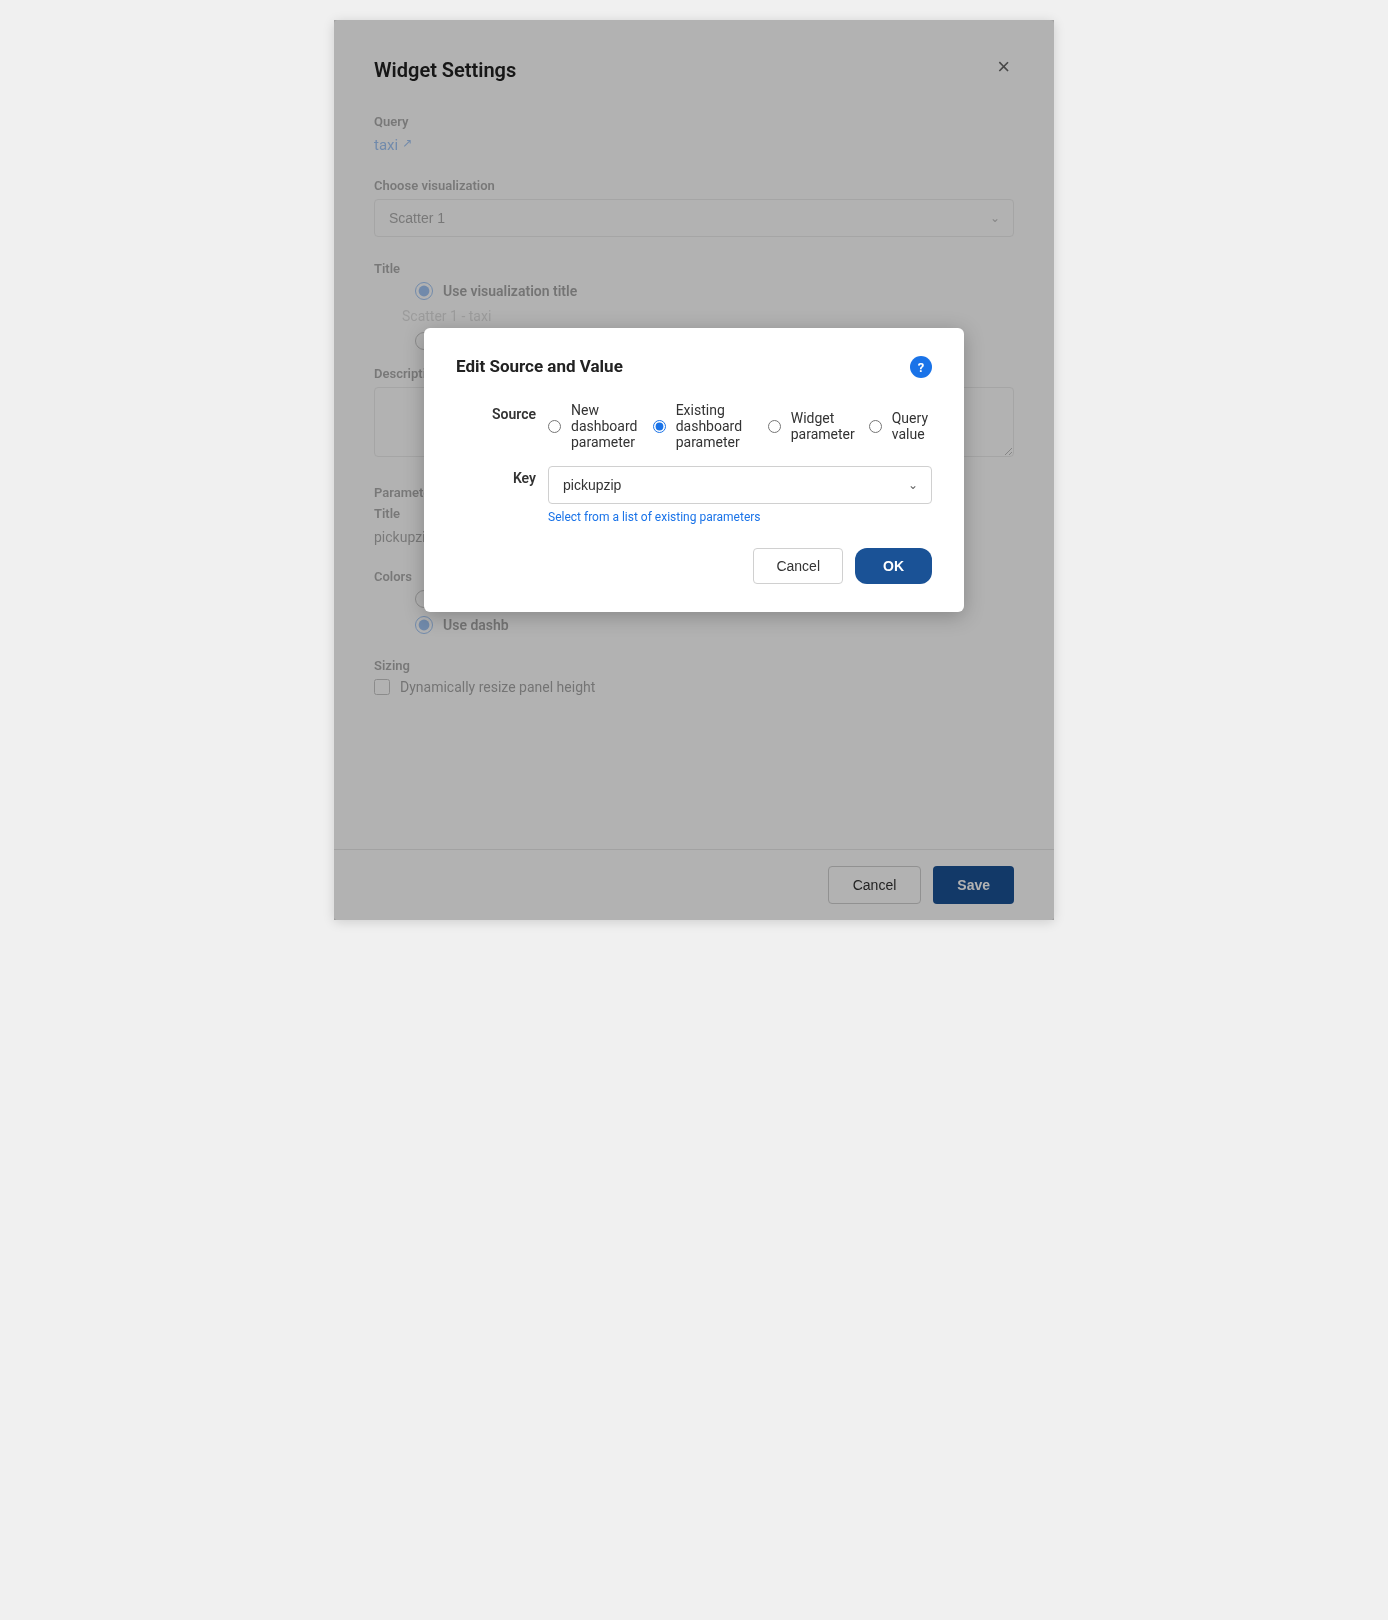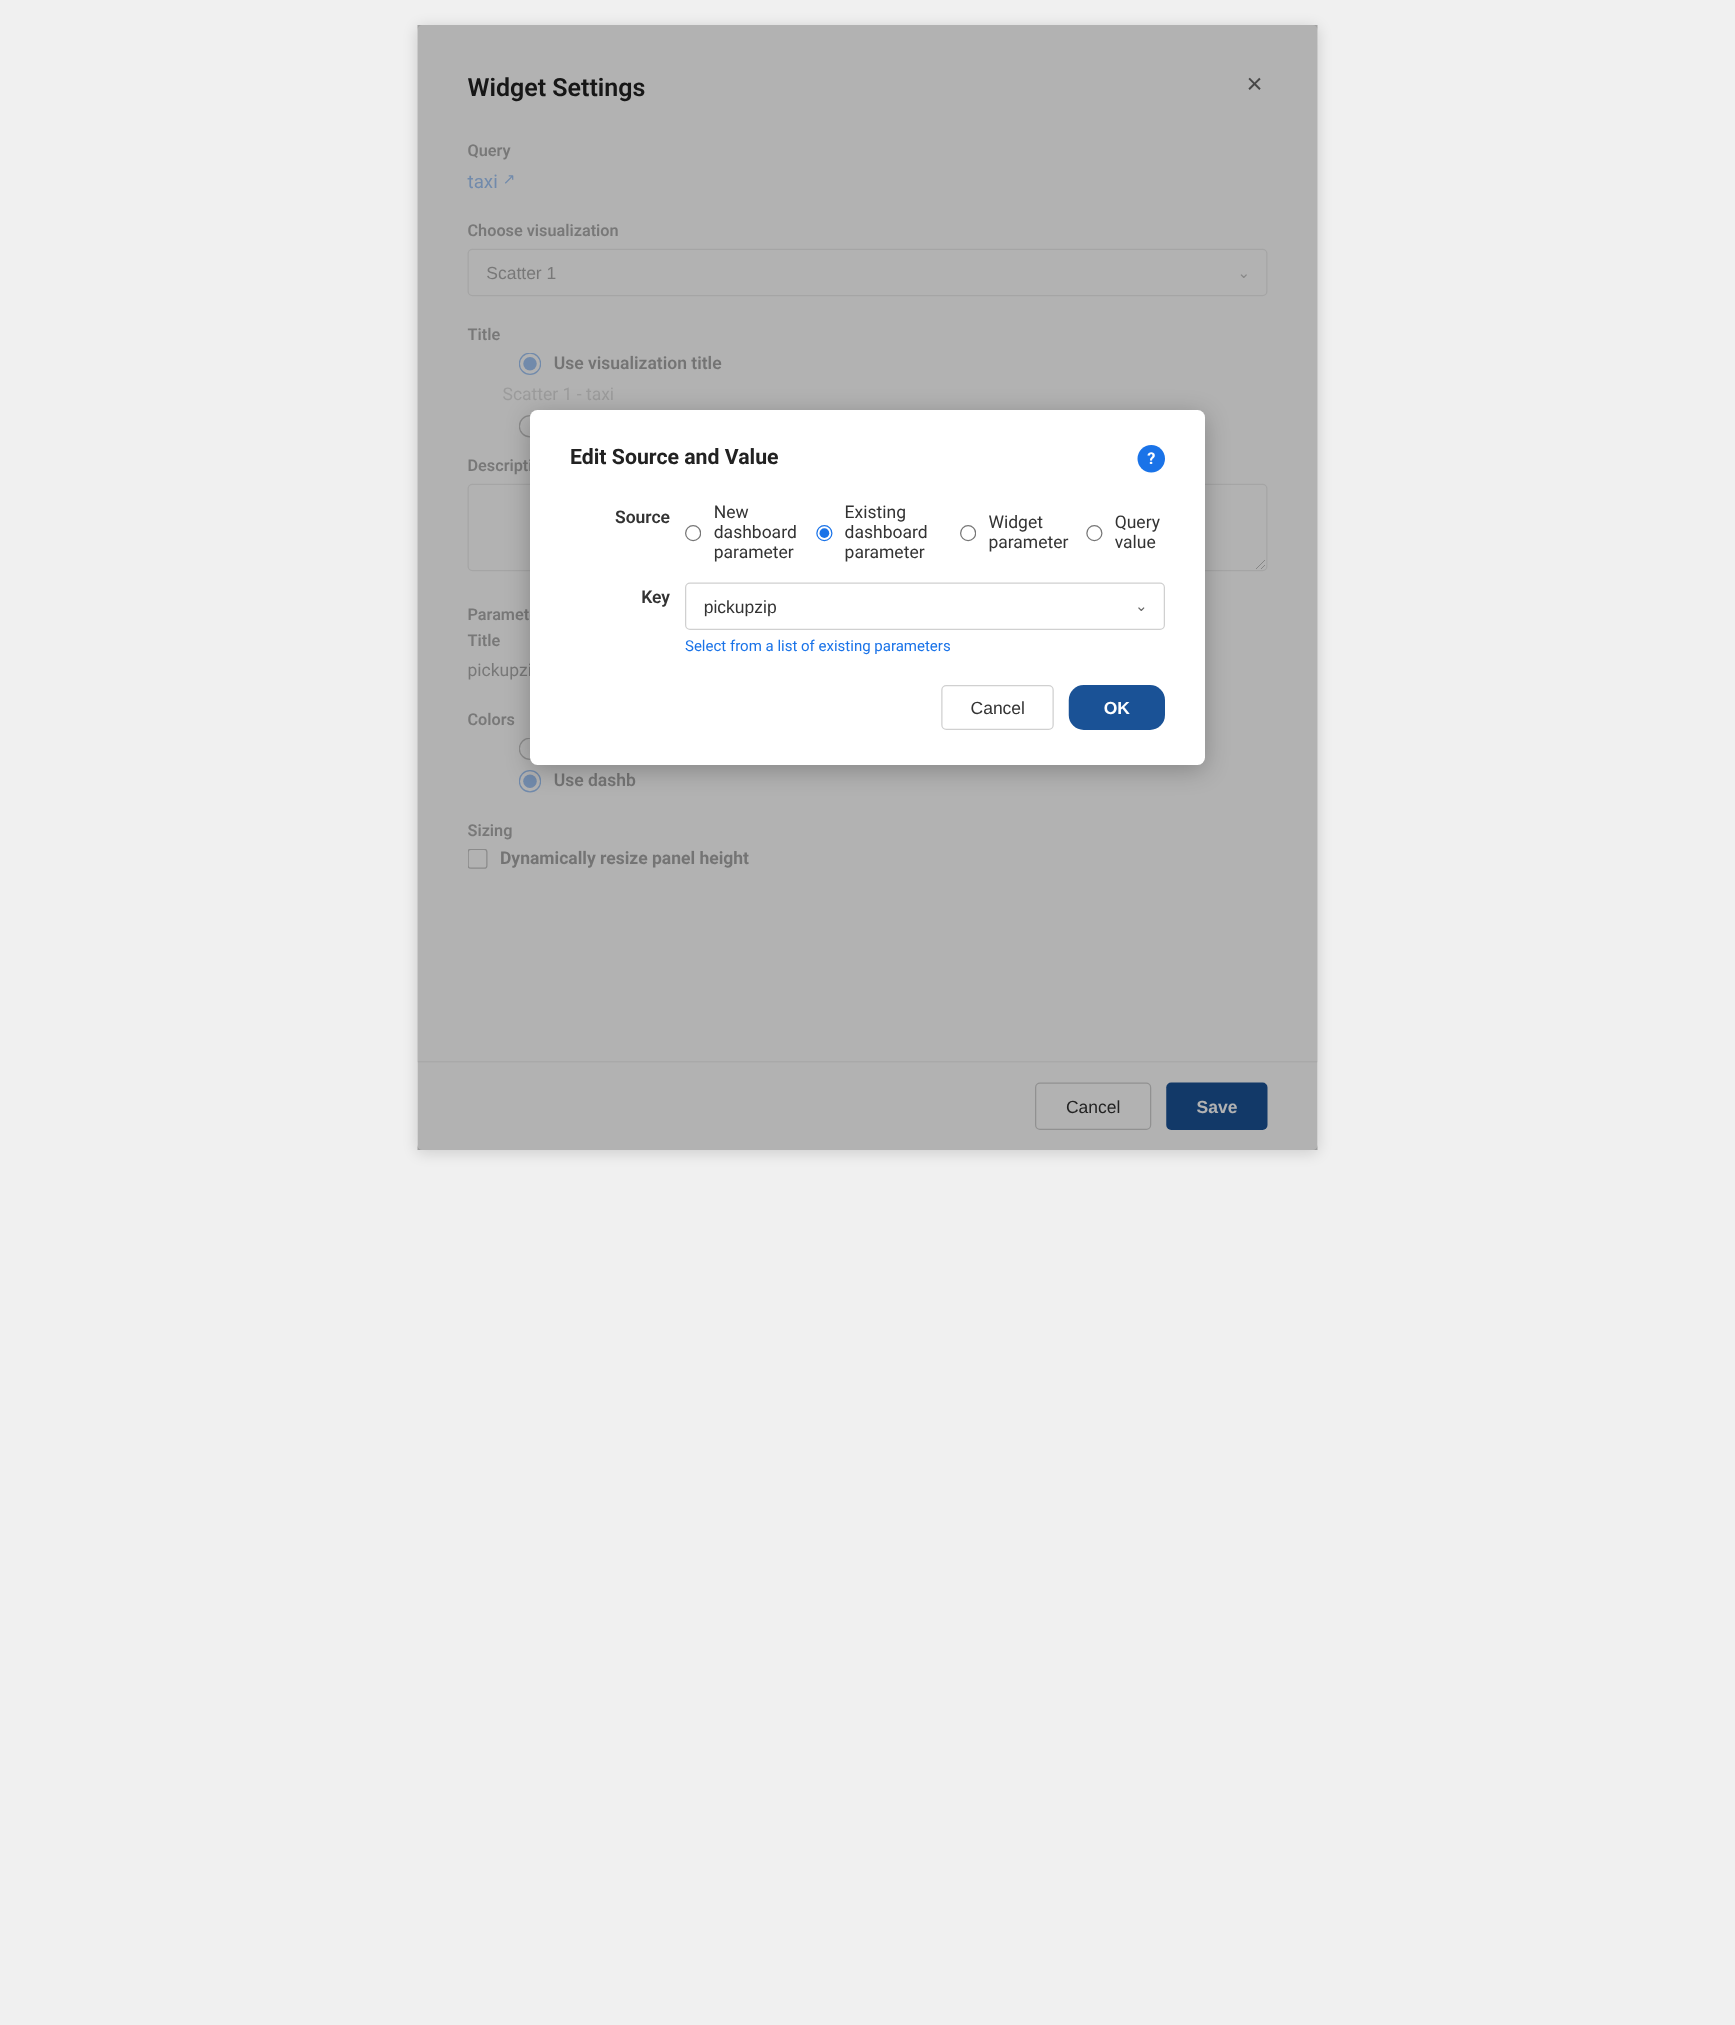--- a/index.html
+++ b/index.html
@@ -159,21 +159,20 @@
       gap: 10px;
     }
     .checkbox-row input[type="checkbox"] {
       width: 16px;
       height: 16px;
       cursor: pointer;
     }
     .checkbox-label {
       font-size: 14px;
       color: #222;
-      font-weight: bold;
     }
     .footer-bar {
       position: absolute;
       bottom: 0;
       left: 0;
       right: 0;
       border-top: 1px solid #e8e8e8;
       padding: 16px 40px;
       display: flex;
       justify-content: flex-end;

